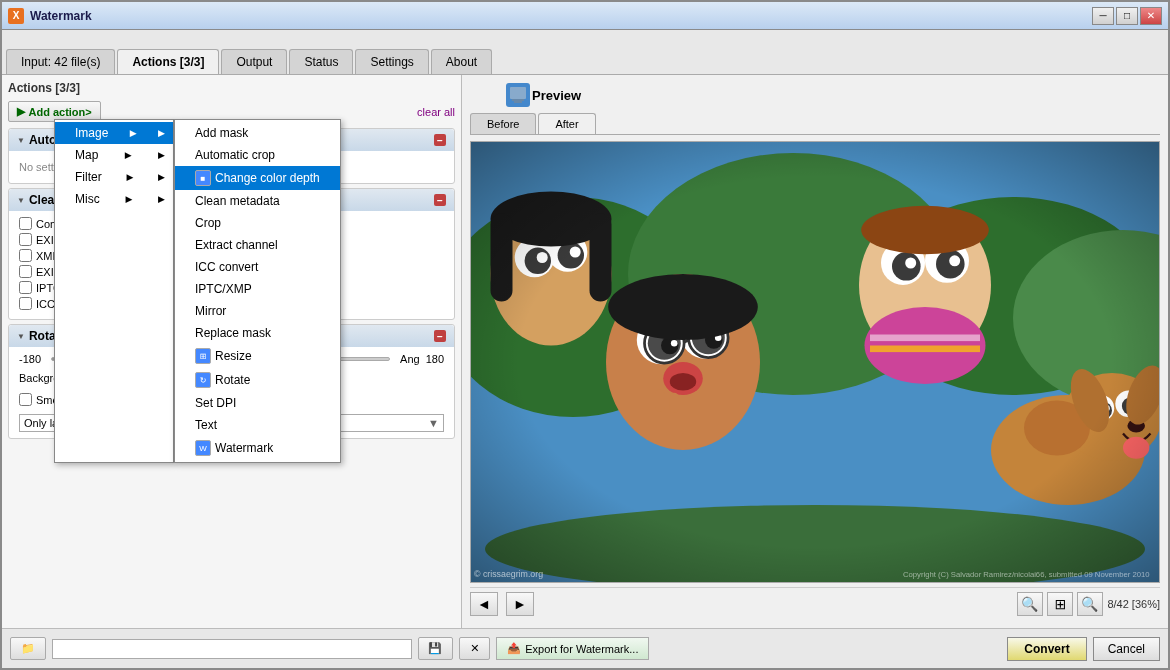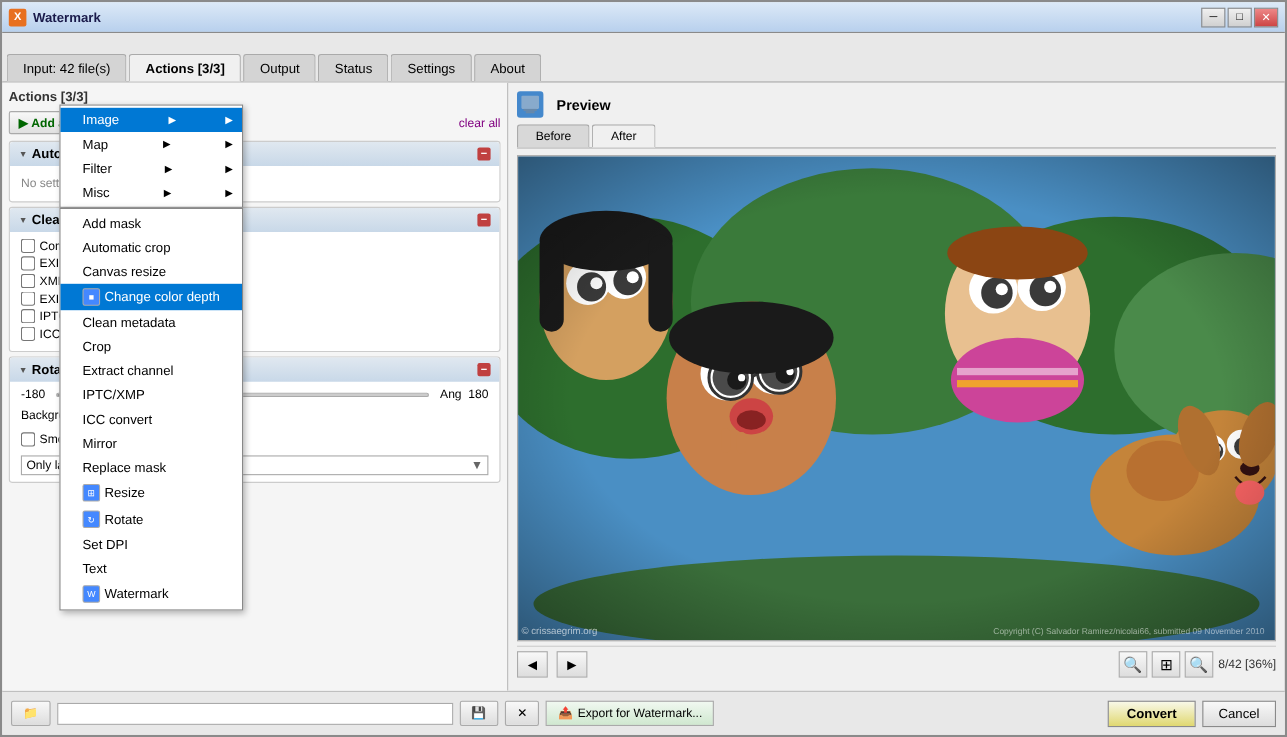--- a/index.html
+++ b/index.html
@@ -254,21 +254,21 @@
     }
 
     
     .right-panel {
       flex: 1;
       padding: 8px;
       display: flex;
       flex-direction: column;
     }
     .preview-header {
-      display: flex; align-items: center; gap: 12px; margin-bottom: 6px;
+      display: flex; align-items: center; gap: 2px; margin-bottom: 6px; margin-left: 36px;
     }
     .preview-icon {
       width: 24px; height: 24px;
       background: #4488cc;
       border-radius: 3px;
       color: white;
       font-size: 14px;
       display: flex; align-items: center; justify-content: center;
     }
     .preview-tabs {
@@ -322,25 +322,24 @@
       display: flex; align-items: center; justify-content: center;
       font-size: 14px;
     }
     .preview-counter {
       font-size: 11px; color: #333;
     }
 
     
     .dropdown-menu-wrapper {
       position: absolute;
-      top: 20px;
+      top: 44px;
       left: 52px;
       z-index: 1000;
       display: flex;
-      flex-direction: column;
     }
     .dropdown-menu {
       background: white;
       border: 1px solid #888;
       box-shadow: 2px 2px 6px rgba(0,0,0,0.3);
       min-width: 120px;
       padding: 2px 0;
     }
     .menu-item {
       padding: 4px 20px;
@@ -508,41 +507,38 @@
           </div>
         </div>
 
         <div class="submenu">
           <div class="menu-item">
             <span>Add mask</span>
           </div>
           <div class="menu-item">
             <span>Automatic crop</span>
           </div>
-          <div class="menu-item">
-            <span>Canvas resize</span>
-          </div>
           <div class="menu-item highlighted">
             <div class="menu-item-icon blue">■</div>
             <span>Change color depth</span>
           </div>
           <div class="menu-item">
             <span>Clean metadata</span>
           </div>
           <div class="menu-item">
             <span>Crop</span>
           </div>
           <div class="menu-item">
             <span>Extract channel</span>
           </div>
           <div class="menu-item">
+            <span>ICC convert</span>
+          </div>
+          <div class="menu-item">
             <span>IPTC/XMP</span>
-          </div>
-          <div class="menu-item">
-            <span>ICC convert</span>
           </div>
           <div class="menu-item">
             <span>Mirror</span>
           </div>
           <div class="menu-item">
             <span>Replace mask</span>
           </div>
           <div class="menu-item">
             <div class="menu-item-icon blue">⊞</div>
             <span>Resize</span>

